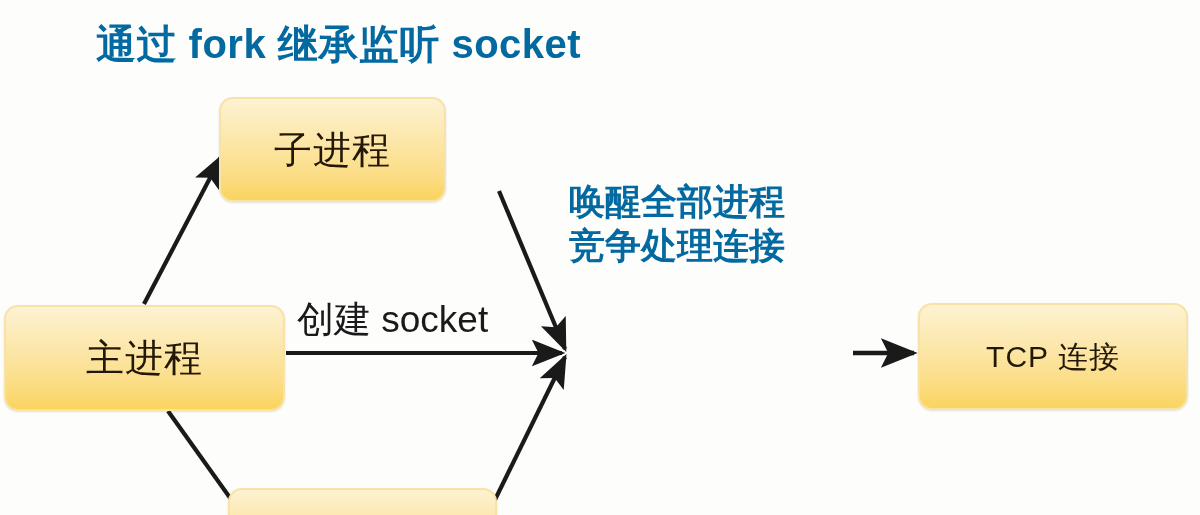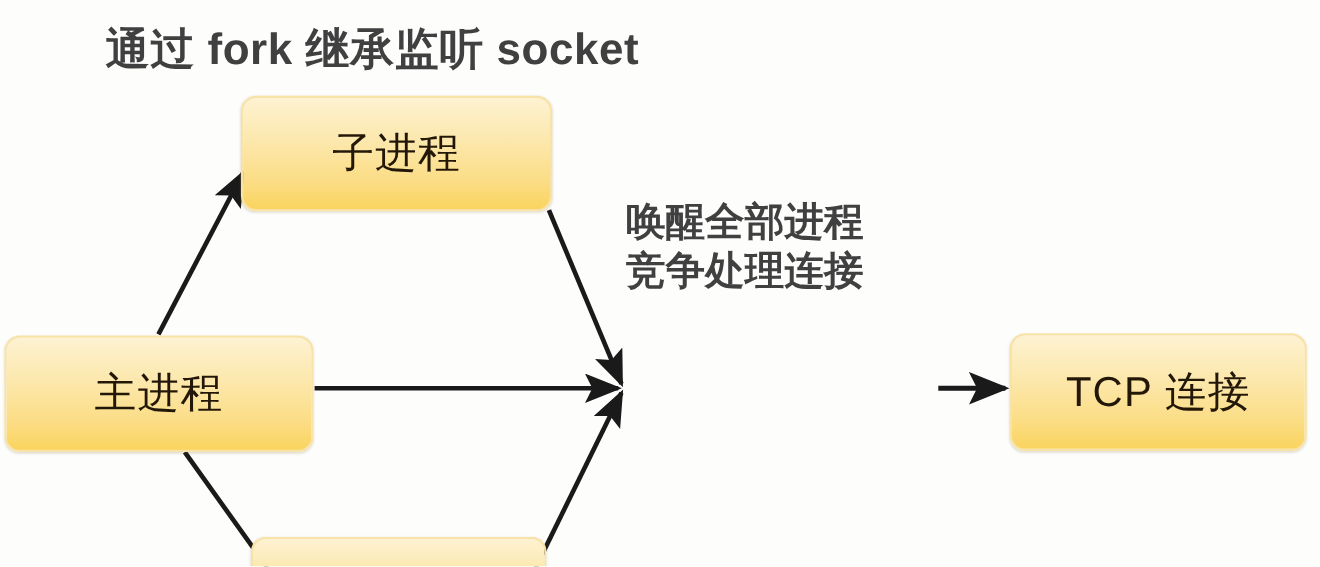--- a/index.html
+++ b/index.html
@@ -36,31 +36,31 @@
     z-index: 3;
   }
   .node-label {
     font-size: 38px;
     line-height: 1;
     letter-spacing: 1px;
     color: #231708;
     white-space: nowrap;
   }
   .node-main   { left: 4px;   top: 305px; width: 281px; height: 106px; }
-  .node-child1 { left: 219px; top: 87px;  width: 283px; height: 105px; }
+  .node-child1 { left: 219px; top: 97px;  width: 227px; height: 105px; }
   .node-child2 { left: 228px; top: 488px; width: 269px; height: 80px; border-bottom-left-radius: 0; border-bottom-right-radius: 0; border-bottom: none; }
   .node-socket { left: 566px; top: 303px; width: 285px; height: 103px; }
   .node-tcp    { left: 918px; top: 303px; width: 270px; height: 107px; }
 
   .node-socket .node-label { font-size: 40px; }
-  .node-tcp .node-label { font-size: 38px; }
+  .node-tcp .node-label { font-size: 30px; }
 
   .annot {
     position: absolute;
-    color: #404040;
+    color: #0369a1;
     font-weight: 700;
     white-space: nowrap;
     z-index: 4;
   }
   .annot-title {
     left: 96px;
     top: 17px;
     font-size: 40px;
     letter-spacing: 0.5px;
   }
@@ -107,20 +107,21 @@
     <line x1="853" y1="353" x2="914" y2="353" stroke="#1a1a1a" stroke-width="4.6" marker-end="url(#arrowhead)"></line>
   </svg>
 
   <div class="annot annot-title">通过 fork 继承监听 socket</div>
 
   <div class="annot annot-wake">
     <span class="annot-line">唤醒全部进程</span>
     <span class="annot-line">竞争处理连接</span>
   </div>
 
+  <div class="edge-label edge-label-create">创建 socket</div>
 
   <div class="node node-main">
     <span class="node-label">主进程</span>
   </div>
 
   <div class="node node-child1">
     <span class="node-label">子进程</span>
   </div>
 
   <div class="node node-child2">

